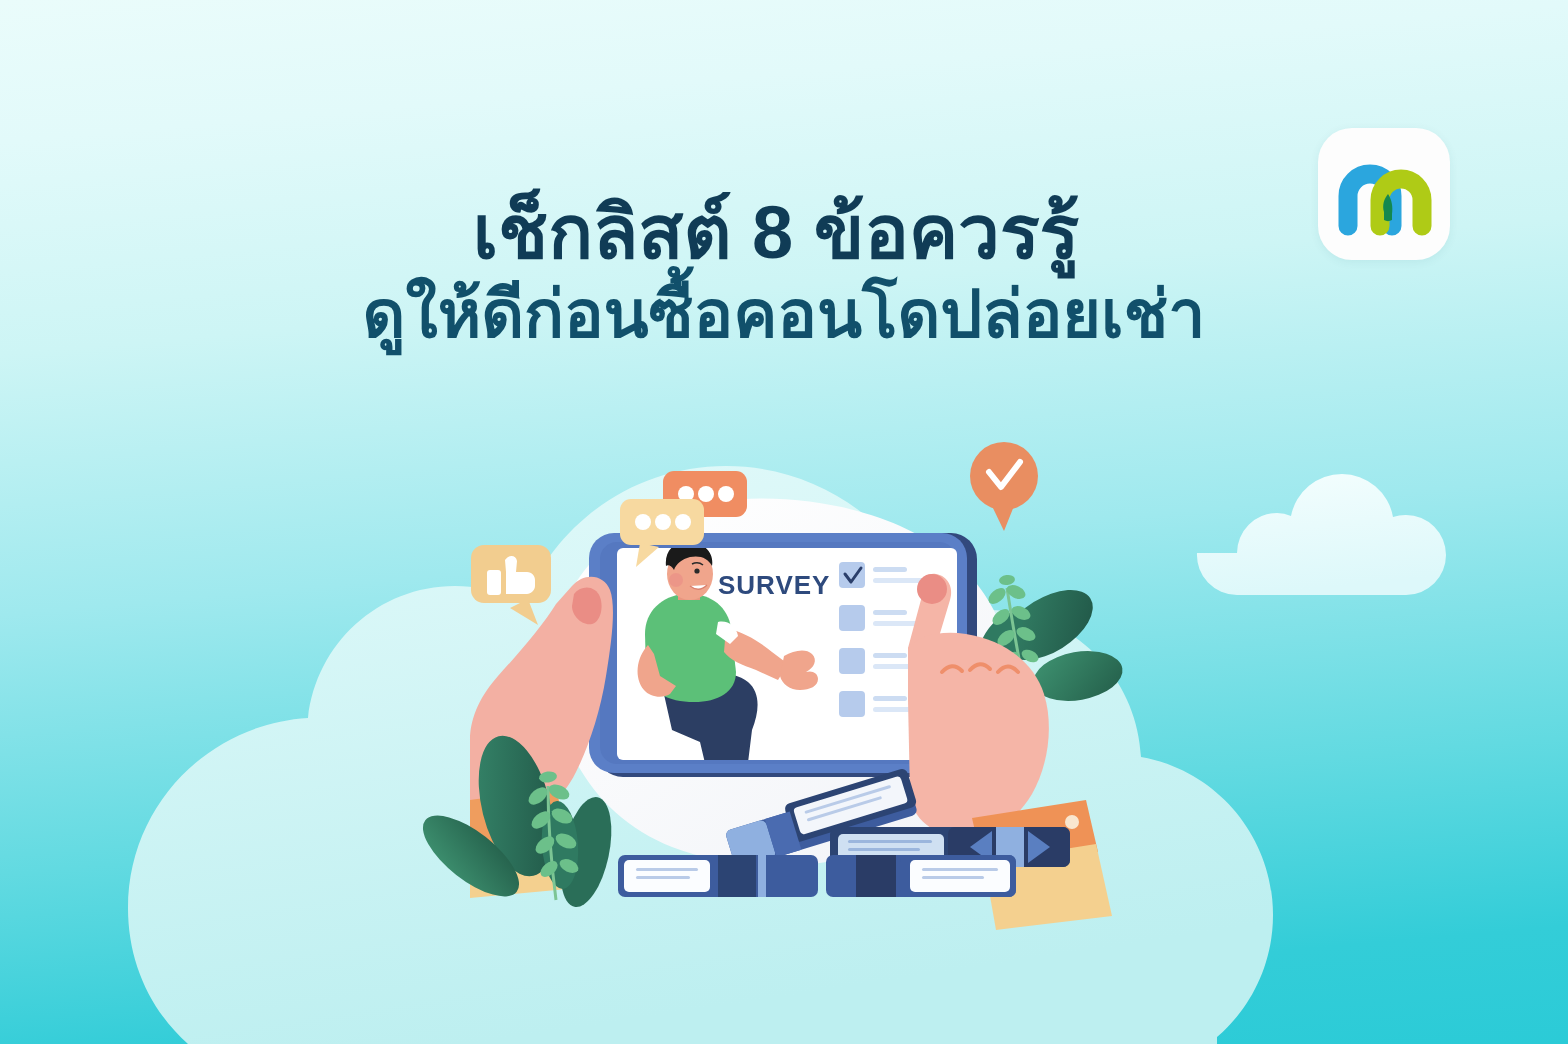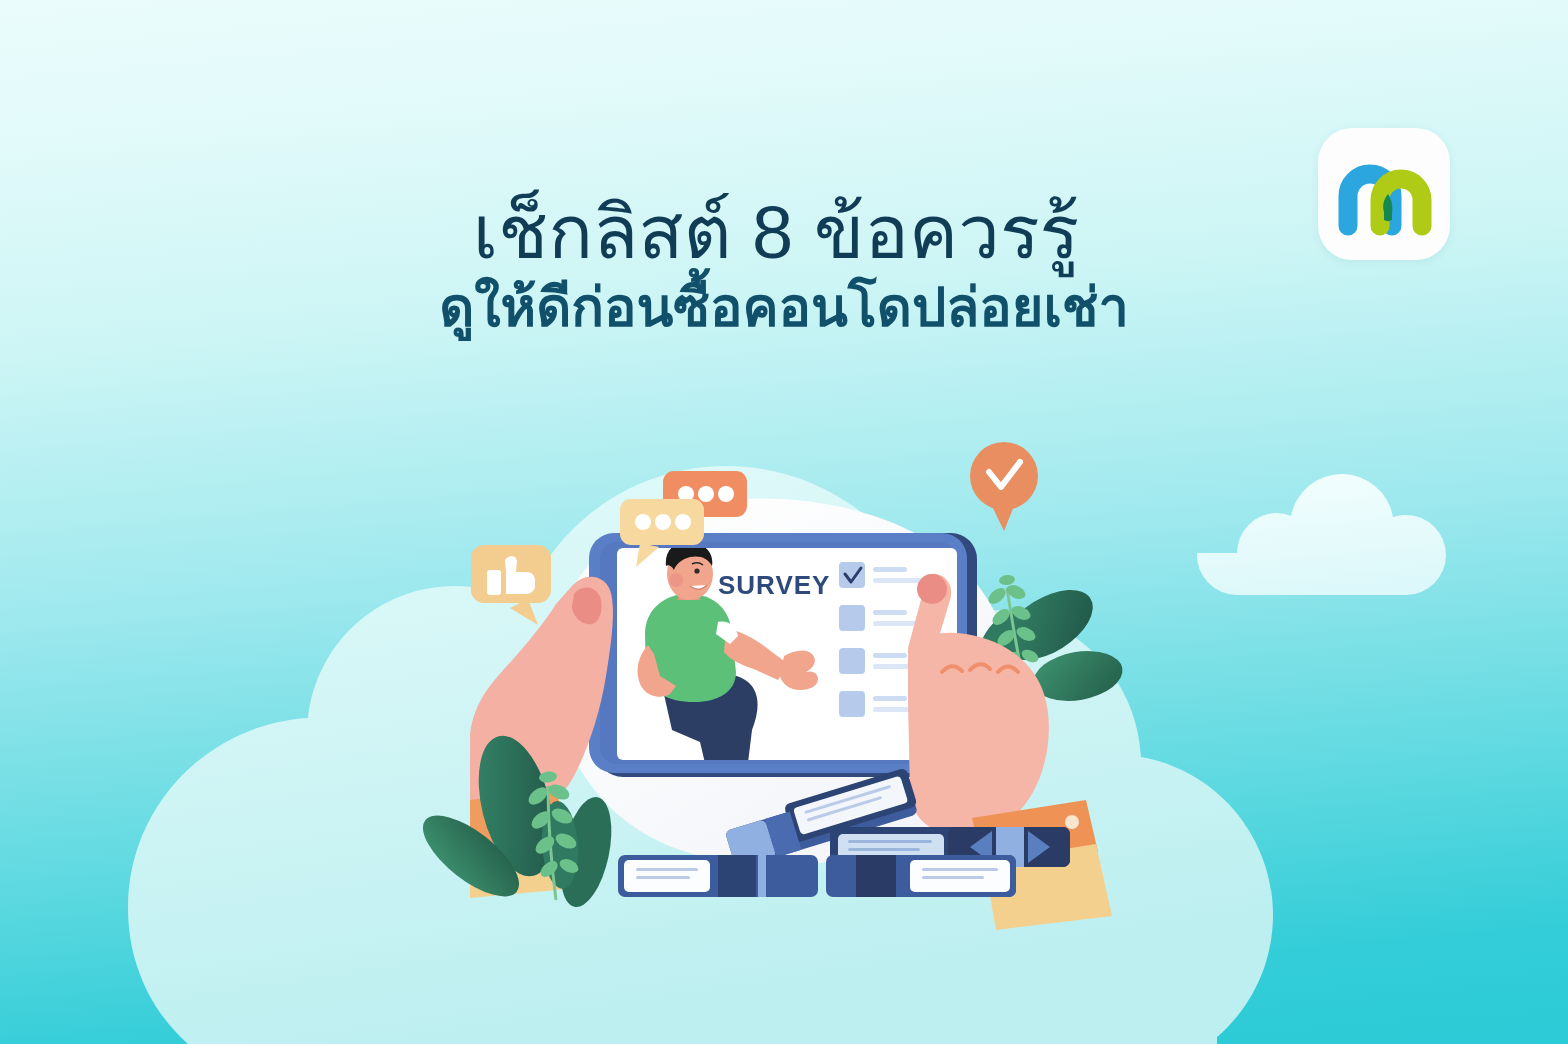--- a/index.html
+++ b/index.html
@@ -7,25 +7,25 @@
     width:1568px;height:1044px;overflow:hidden;
     font-family:"Liberation Sans","DejaVu Sans",sans-serif;
   }
   #stage{position:relative;width:1568px;height:1044px;overflow:hidden;
     background:linear-gradient(175deg,#eafcfb 0%,#e2fafa 12%,#cdf5f5 30%,#9fe9ee 52%,#62daE1 74%,#33cdd8 90%,#2bcbd7 100%);
   }
   #bgsvg,#artsvg{position:absolute;left:0;top:0;width:1568px;height:1044px;}
   
   .headwrap{position:absolute;left:0;top:196px;width:1568px;text-align:center;z-index:6;}
   .h-title{
-    font-size:74px;line-height:1.0;font-weight:normal;color:#103c56;
+    font-size:74px;line-height:1.0;font-weight:bold;color:#103c56;
     letter-spacing:0px;margin:0 16px 8px 0;
   }
   .h-sub{
-    font-size:54px;line-height:1.1;font-weight:600;color:#11506b;margin:0;
+    font-size:66px;line-height:1.1;font-weight:600;color:#11506b;margin:0;
   }
   
   .logo-badge{
     position:absolute;left:1318px;top:128px;width:132px;height:132px;
     background:#fdfdfd;border-radius:34px;z-index:8;
     box-shadow:0 2px 10px rgba(20,80,100,.07);
   }
   .logo-badge svg{position:absolute;left:0;top:0;}
 </style>
 </head>

